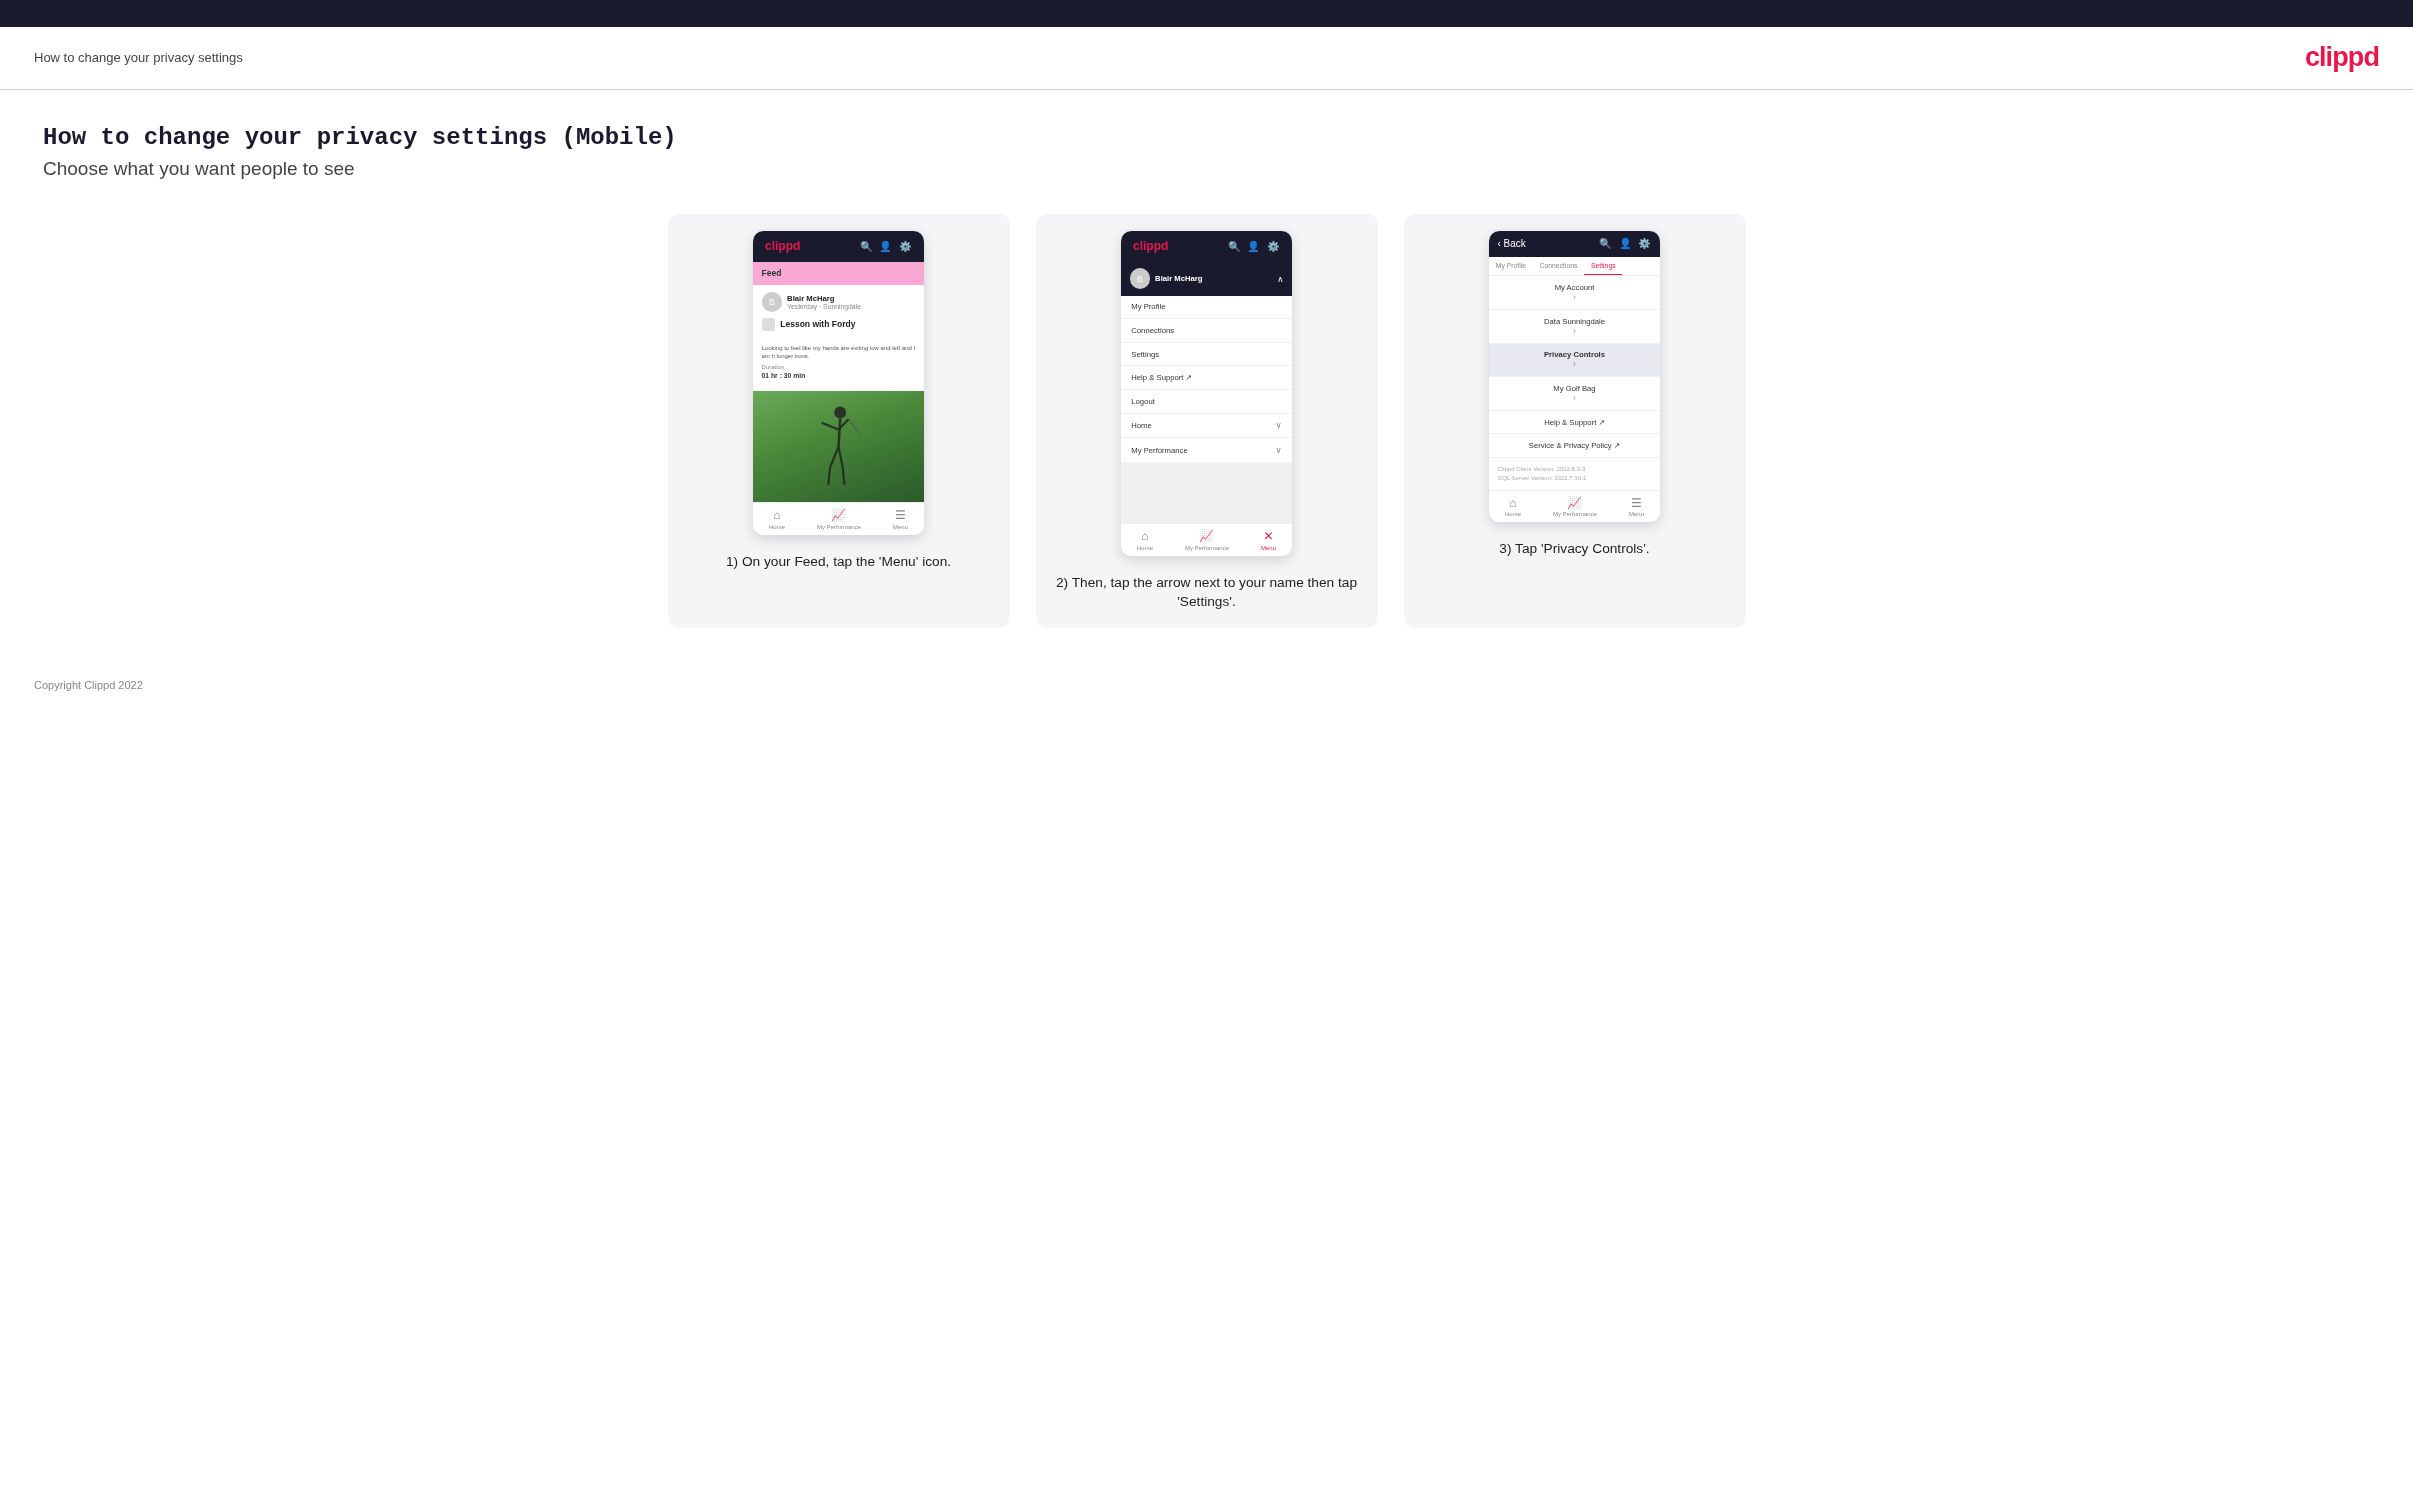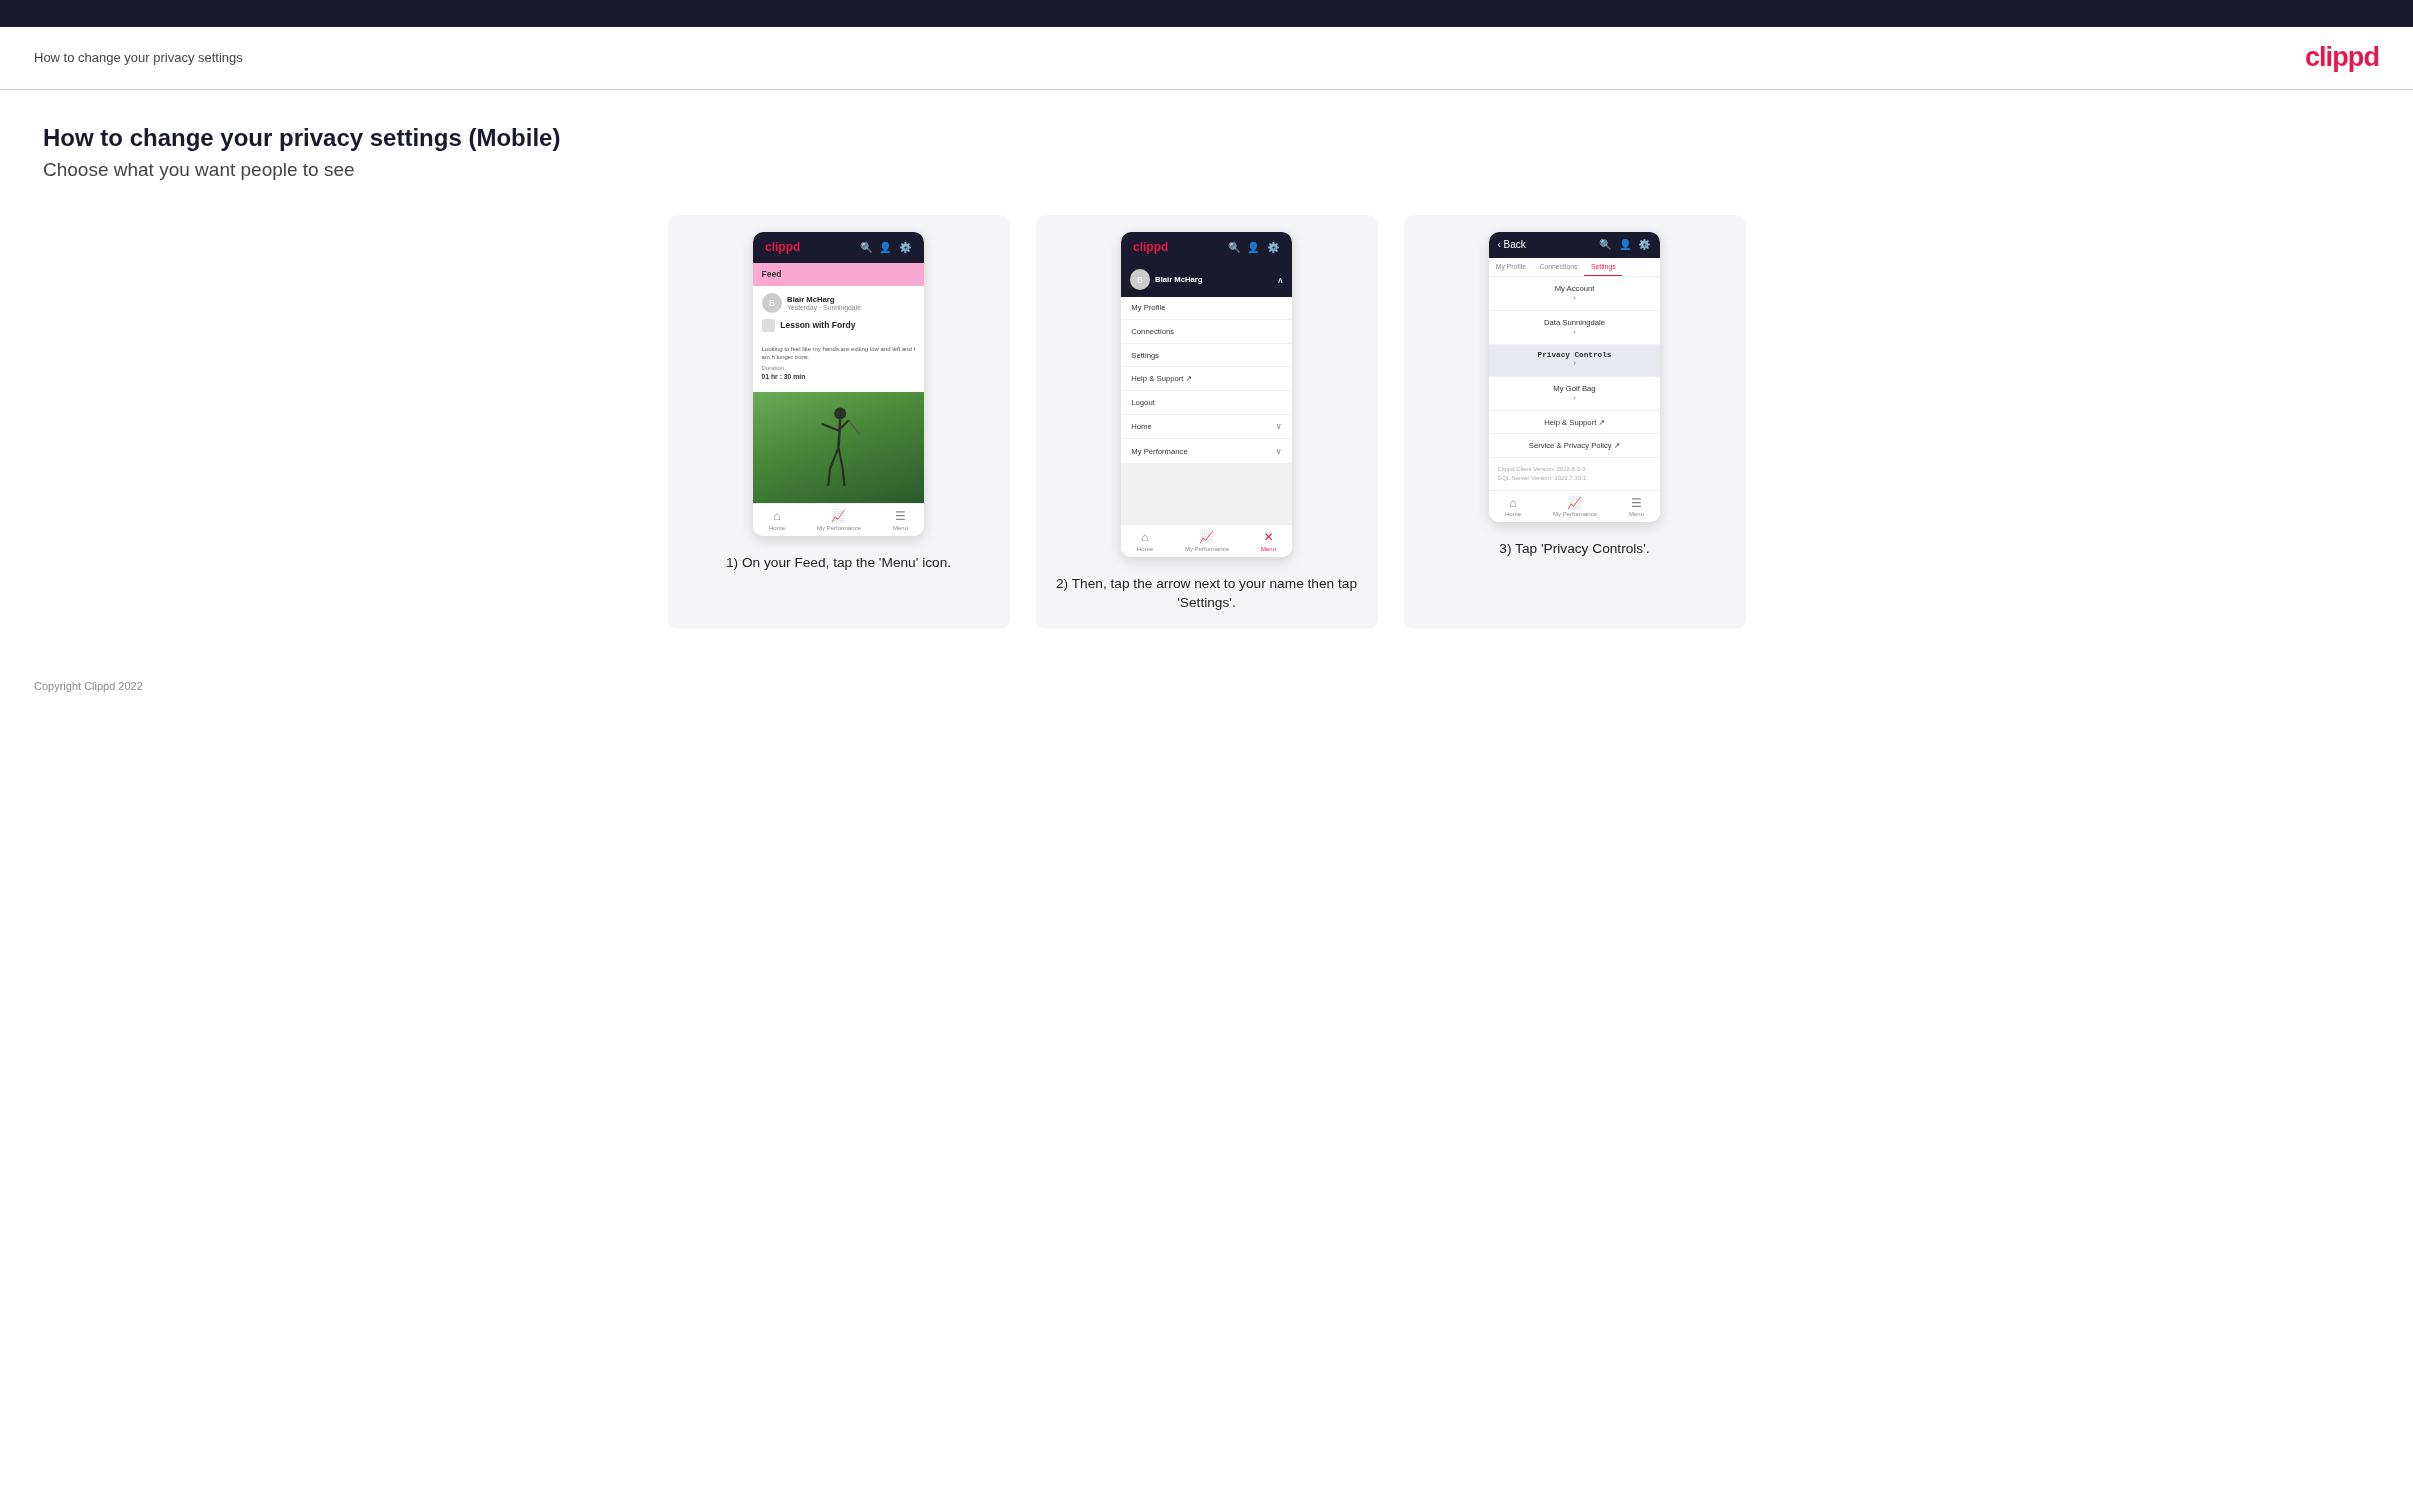--- a/index.html
+++ b/index.html
@@ -31,20 +31,21 @@
       letter-spacing: -0.9px;
     }
     .content {
       padding: 34px 43px;
     }
     .page-heading {
       font-size: 24px;
       font-weight: 700;
       color: #1a1a2e;
       margin-bottom: 6.8px;
+      font-family: Liberation Mono, monospace;
     }
     .page-subheading {
       font-size: 19px;
       color: #444;
       margin-bottom: 34px;
     }
     .steps-container {
       display: flex;
       gap: 26px;
       justify-content: center;
@@ -293,21 +294,20 @@
       display: flex;
       align-items: center;
       justify-content: space-between;
       padding: 6.8px 8.5px;
       border-bottom: 0.9px solid #f0f0f0;
       background: #fff;
       flex-direction: column;
     }
     .settings-list-item.highlighted {
       background: #f5f5f7;
-      font-family: Liberation Mono, monospace;
     }
     .settings-item-label {
       font-size: 7.7px;
       color: #333;
     }
     .settings-item-chevron {
       font-size: 8.5px;
       color: #888;
     }
     .settings-version {

